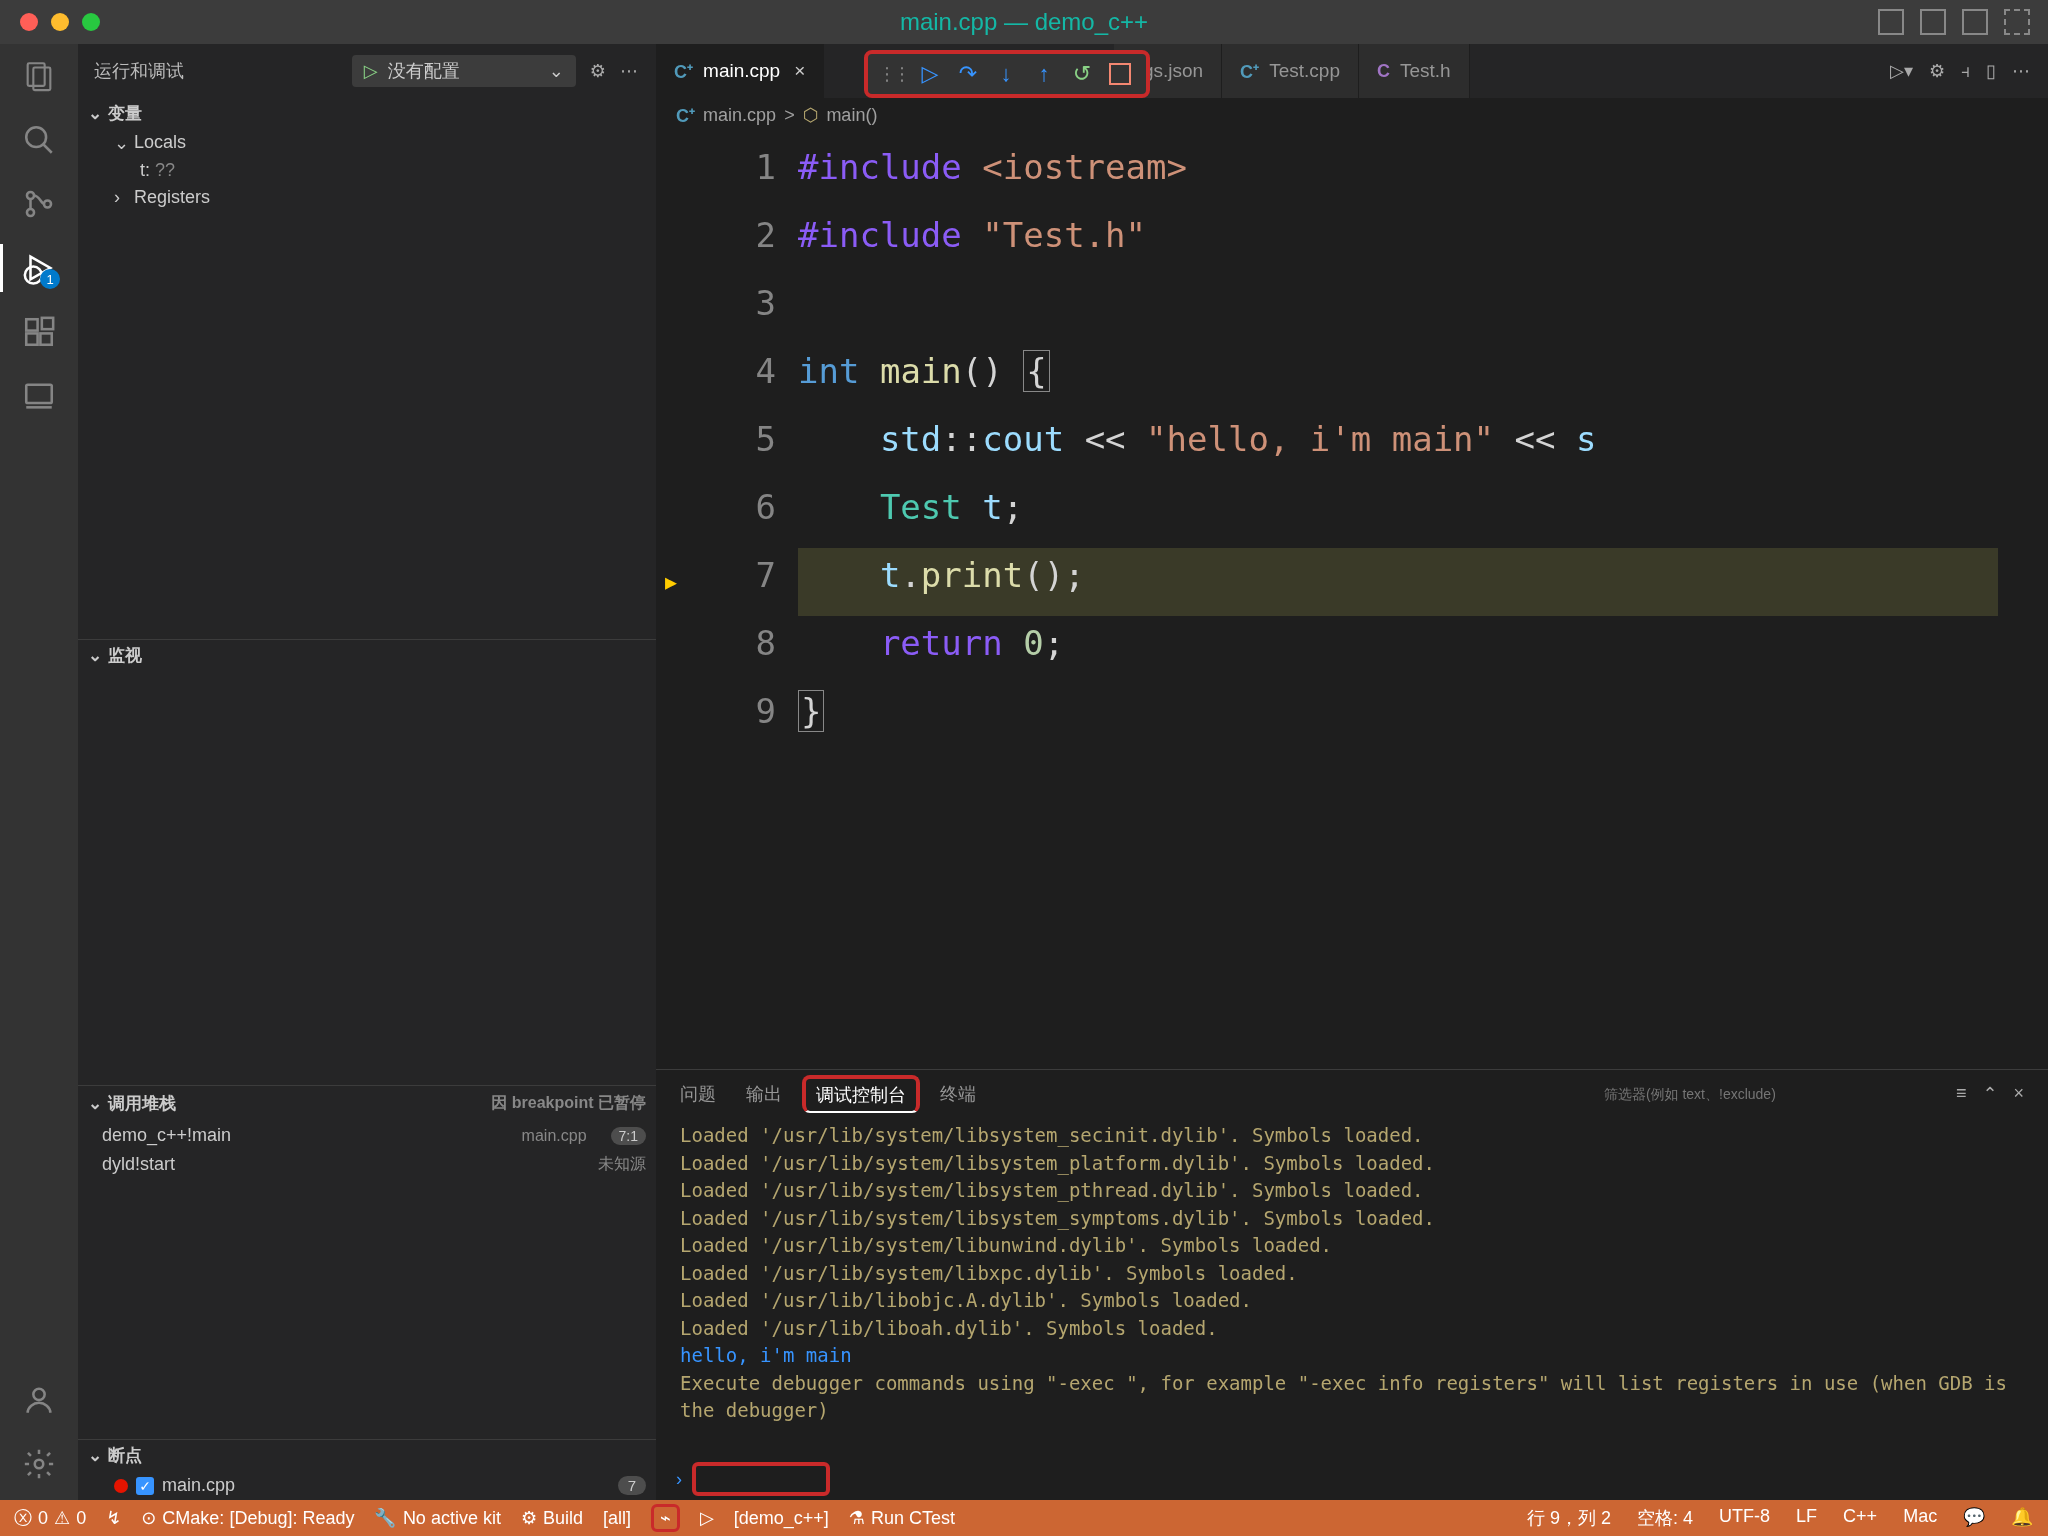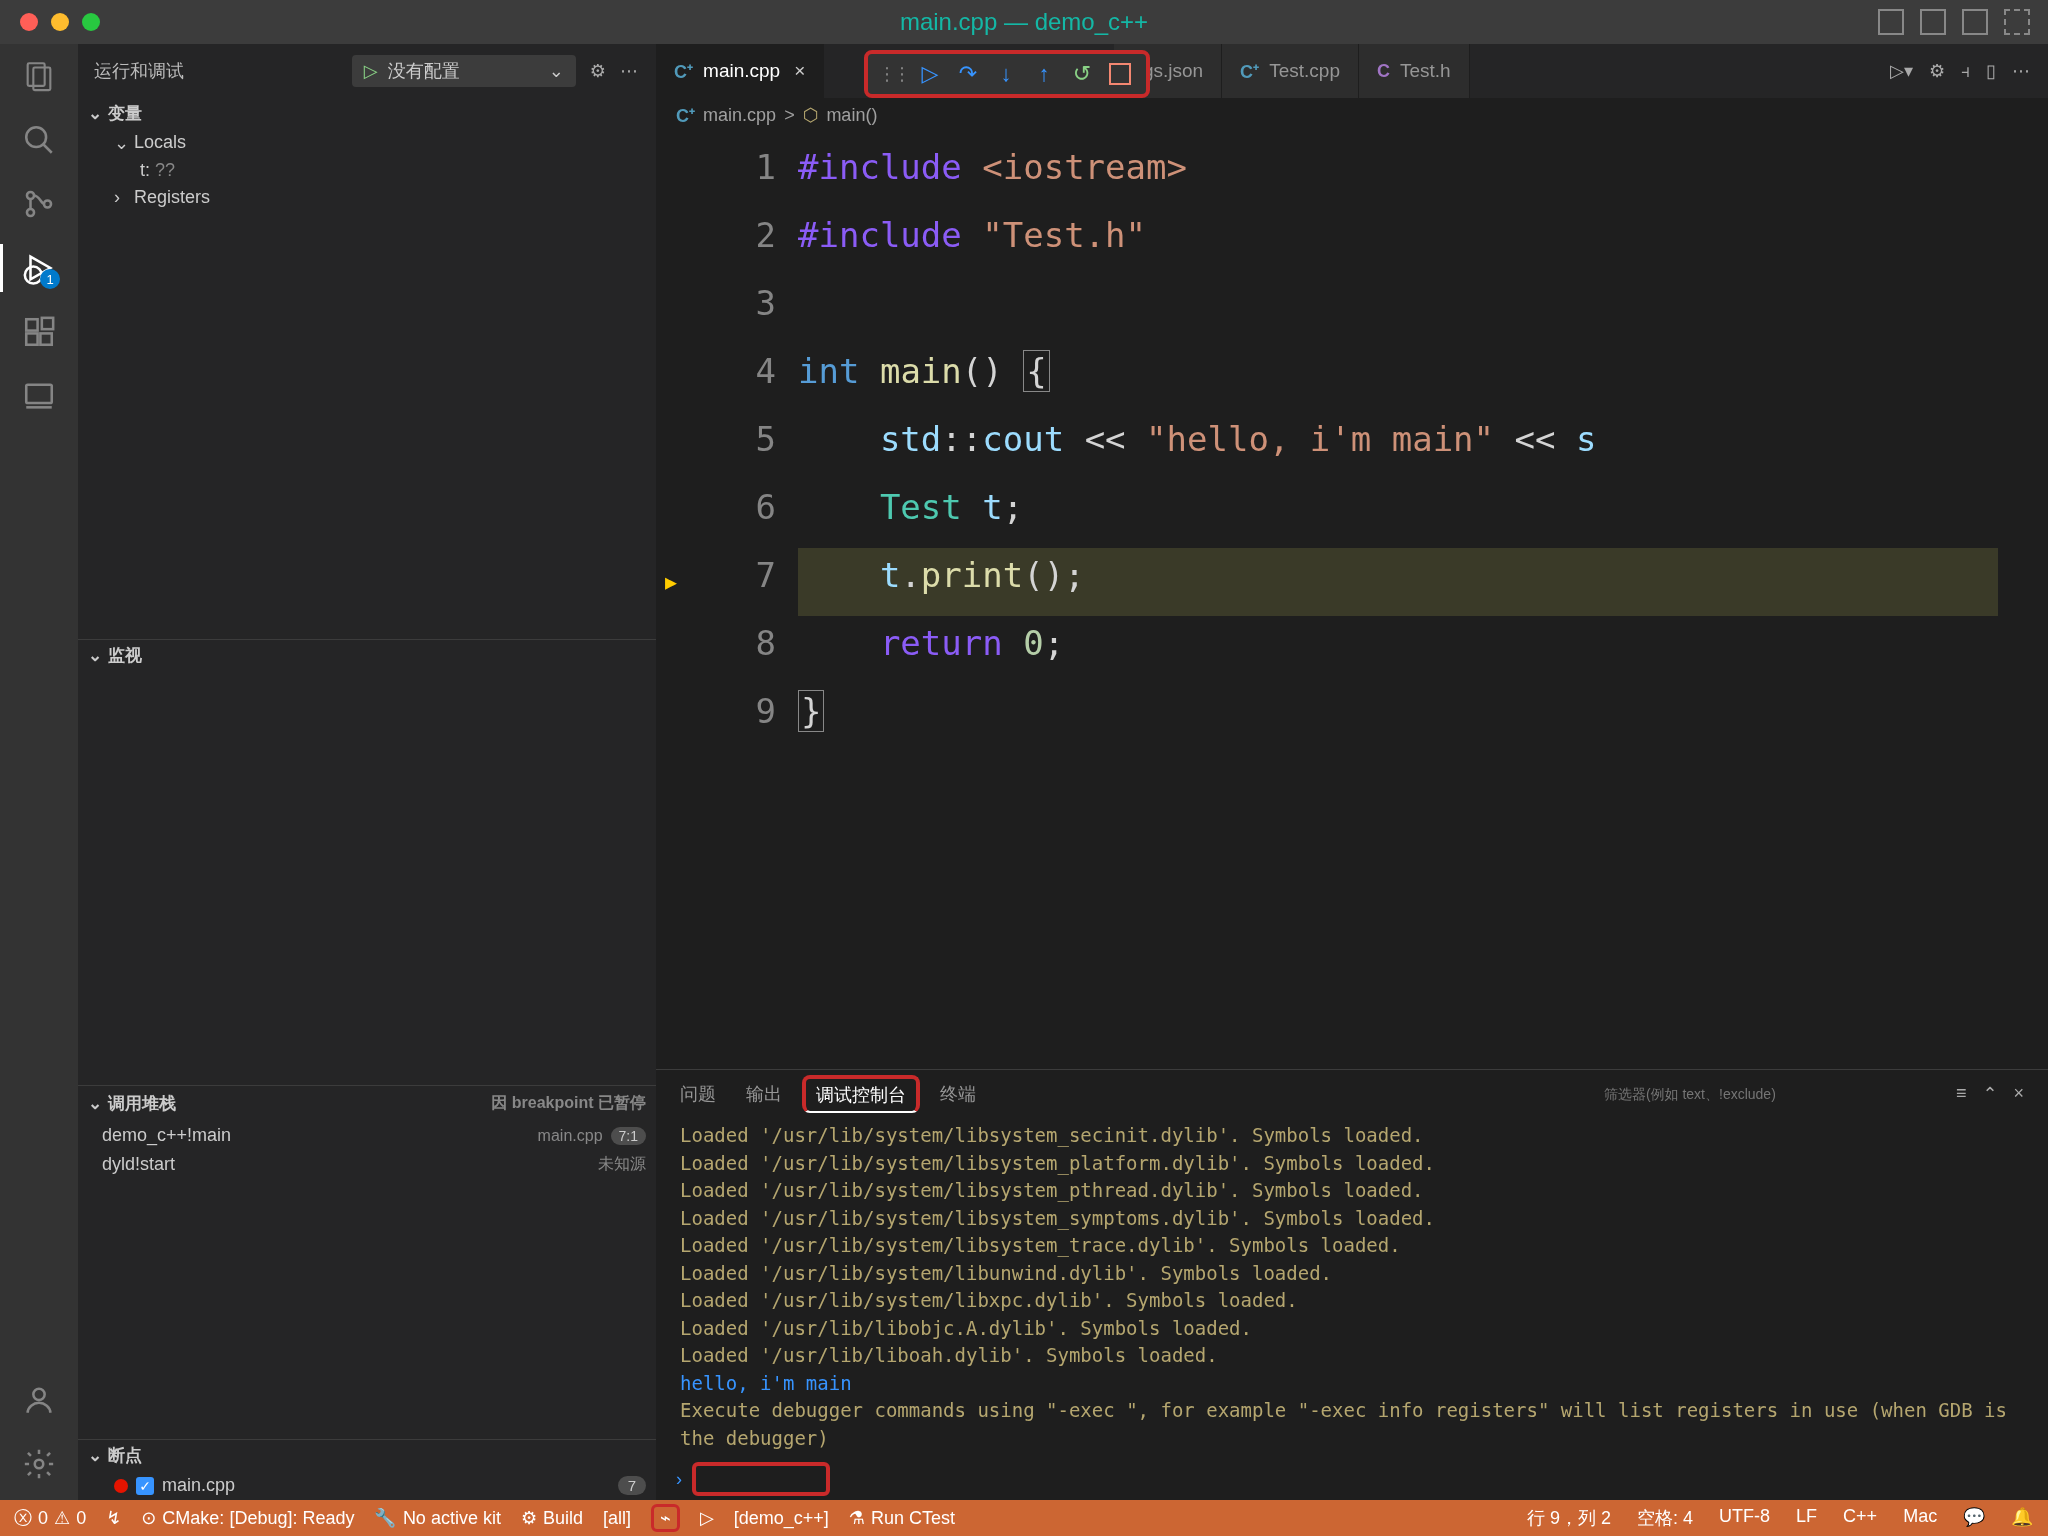--- a/index.html
+++ b/index.html
@@ -30,21 +30,21 @@
 .sb-subsub{padding:3px 10px 3px 62px;color:#ccc;font-size:18px}
 .chev{display:inline-block;width:12px;color:#ccc}
 .varval{color:#888}
 .panel-flex{flex:1}
 .watch-sect{border-top:1px solid #3c3c3c;margin-top:8px}
 .callstack{border-top:1px solid #3c3c3c}
 .cs-head{padding:6px 10px;display:flex;align-items:center;gap:8px}
 .cs-status{margin-left:auto;color:#888;font-size:16px}
 .cs-row{padding:4px 10px 4px 24px;display:flex;align-items:center;color:#ccc}
 .cs-file{margin-left:auto;color:#888;font-size:16px}
-.cs-pos{background:#4d4d4d;border-radius:10px;padding:1px 8px;font-size:14px;margin-left:8px;color:#ccc}
+.cs-pos{background:#4d4d4d;border-radius:10px;padding:1px 8px;font-size:14px;margin-left:24px;color:#ccc}
 .bp-sect{border-top:1px solid #3c3c3c}
 .bp-row{padding:4px 10px 4px 36px;display:flex;align-items:center;gap:8px}
 .bp-dot{width:14px;height:14px;background:#e51400;border-radius:50%}
 .bp-chk{width:18px;height:18px;background:#3794ff;border-radius:3px;display:flex;align-items:center;justify-content:center;color:#fff;font-size:14px}
 .bp-line{margin-left:auto;background:#4d4d4d;border-radius:10px;padding:1px 10px;font-size:15px;color:#ccc}
 .editor-area{flex:1;display:flex;flex-direction:column;position:relative;background:#1e1e1e}
 .tabs{height:54px;background:#252526;display:flex;align-items:stretch;position:relative}
 .tab{display:flex;align-items:center;padding:0 18px;gap:10px;background:#2d2d2d;color:#969696;border-right:1px solid #1e1e1e;font-size:19px}
 .tab.active{background:#1e1e1e;color:#fff}
 .tab-ico{color:#519aba;font-size:18px;font-weight:bold}
@@ -322,21 +322,20 @@
           <span>≡</span>
           <span>⌃</span>
           <span>×</span>
         </div>
       </div>
       <div class="console" id="console">
           <div class="loaded">Loaded '/usr/lib/system/libsystem_secinit.dylib'. Symbols loaded.</div>
           <div class="loaded">Loaded '/usr/lib/system/libsystem_platform.dylib'. Symbols loaded.</div>
           <div class="loaded">Loaded '/usr/lib/system/libsystem_pthread.dylib'. Symbols loaded.</div>
           <div class="loaded">Loaded '/usr/lib/system/libsystem_symptoms.dylib'. Symbols loaded.</div>
-          <div class="loaded">Loaded '/usr/lib/system/libsystem_trace.dylib'. Symbols loaded.</div>
           <div class="loaded">Loaded '/usr/lib/system/libunwind.dylib'. Symbols loaded.</div>
           <div class="loaded">Loaded '/usr/lib/system/libxpc.dylib'. Symbols loaded.</div>
           <div class="loaded">Loaded '/usr/lib/libobjc.A.dylib'. Symbols loaded.</div>
           <div class="loaded">Loaded '/usr/lib/liboah.dylib'. Symbols loaded.</div>
           <div class="out">hello, i'm main</div>
           <div class="hint">Execute debugger commands using "-exec <command></command>", for example "-exec info registers" will list registers in use (when GDB is the debugger)</div>
         </div>
       <div class="console-input">
         <span class="ci-chev">›</span>
         <span class="ci-box"></span>

